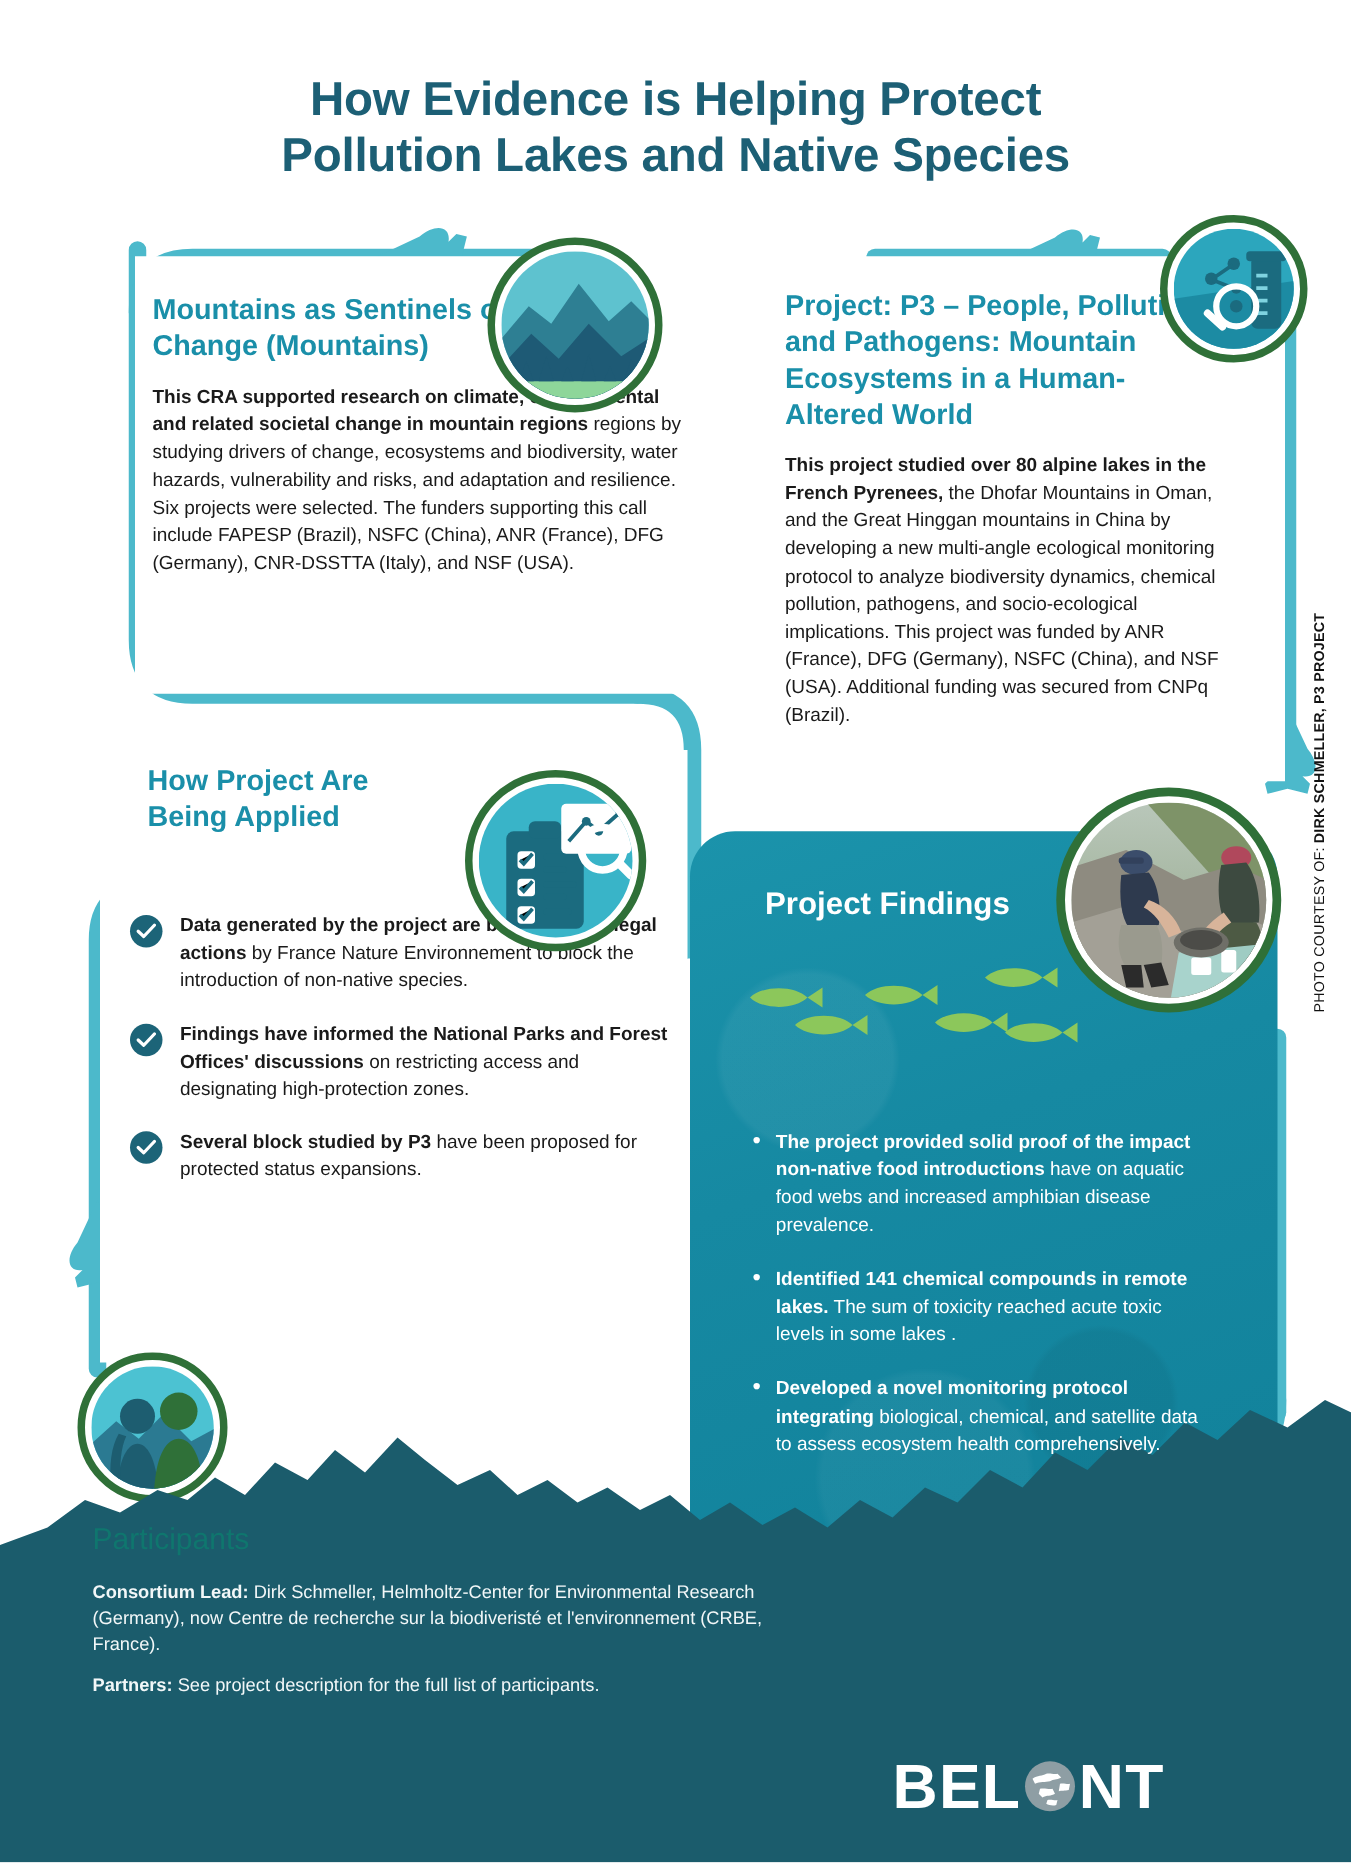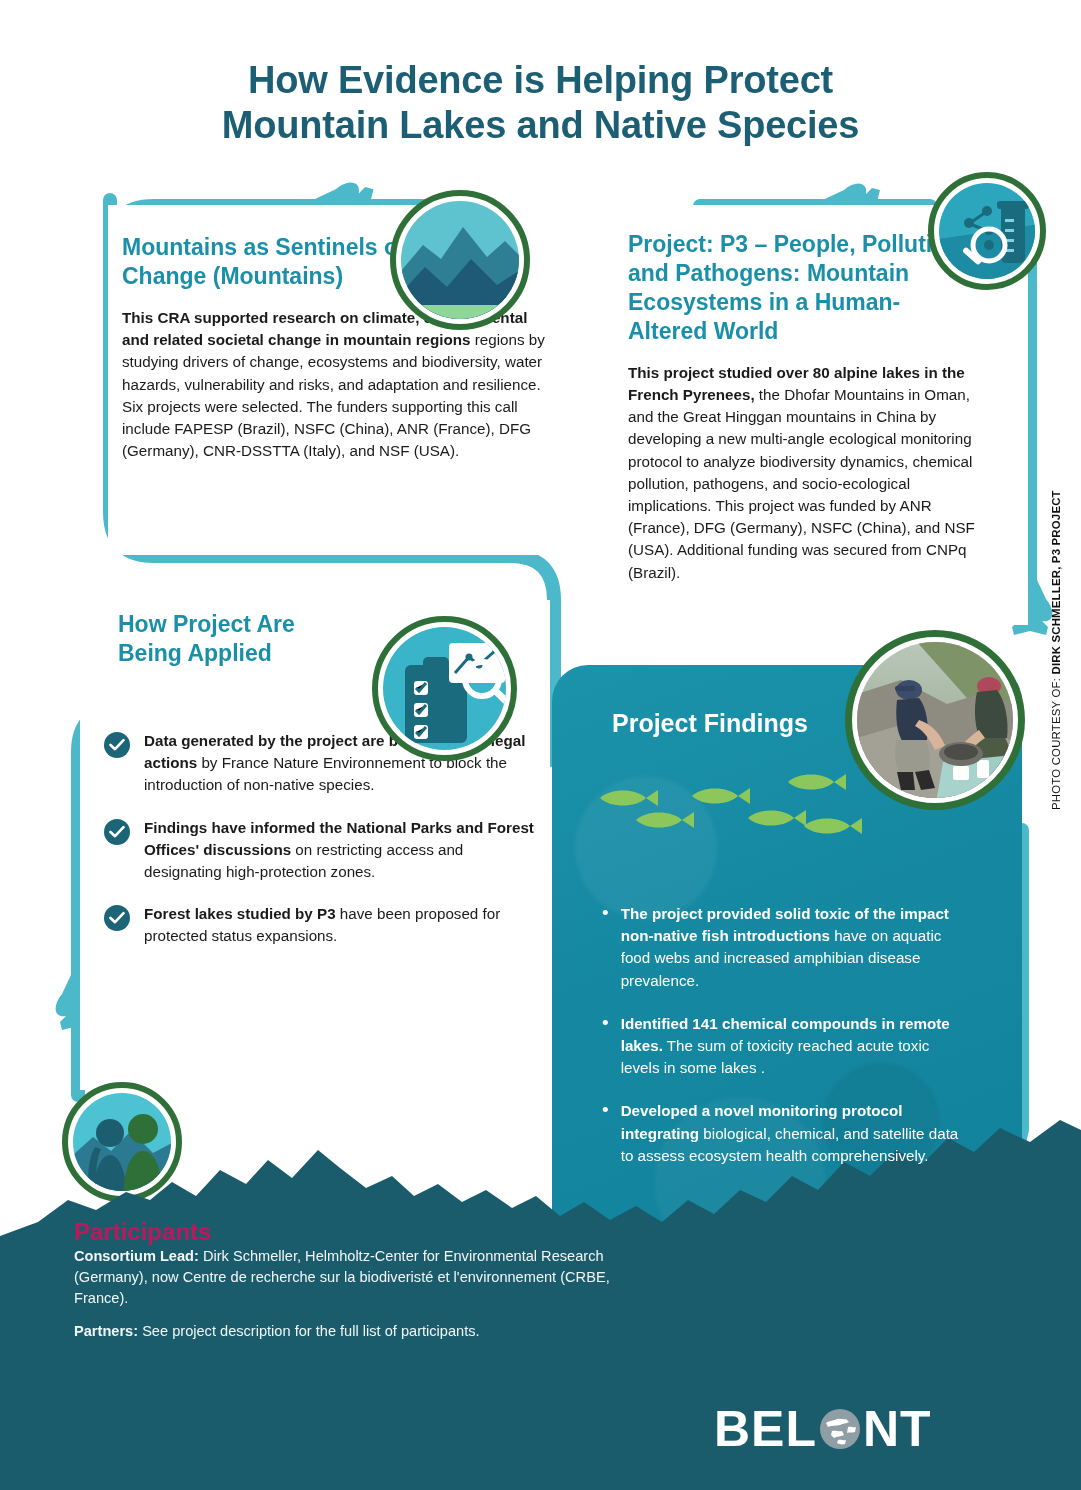--- a/index.html
+++ b/index.html
@@ -119,21 +119,21 @@
   .badge-people   { left: 62px;  top: 1082px; width: 120px; height: 120px; }
   .badge-photo    { left: 845px; top: 630px; width: 180px; height: 180px; border-width: 7px; }
 
   
   .footer-wrap { position: absolute; left: 0; top: 1050px; width: 1081px; height: 440px; }
 
   .participants {
     position: absolute; left: 74px; top: 1218px; width: 560px; z-index: 5;
   }
   .participants h3 {
-    color: #be185d; font-size: 24px; font-weight: bold; 
+    color: #0f766e; font-size: 24px; font-weight: normal; margin-bottom: 18px;
   }
   .participants p {
     color: #f2f7f8; font-size: 14.6px; line-height: 1.45; margin-bottom: 12px;
   }
   .participants p b { font-weight: bold; }
   .url-text { font-size: 12.4px; line-height: 1.4; color: #e8f0f2; }
 
   
   .logo { position: absolute; left: 714px; top: 1400px; z-index: 5; }
   .logo-top { display: flex; align-items: center; }
@@ -159,21 +159,21 @@
   }
   .photo-credit b { font-weight: bold; }
 </style>
 </head>
 <body>
 
 <div class="page">
 
   <div class="title">
     <span>How Evidence is Helping Protect</span>
-    <span class="l2">Mountain Lakes and Native Species</span>
+    <span class="l2">Pollution Lakes and Native Species</span>
   </div>
 
   <svg class="connectors" viewBox="0 0 1081 1490">
     <defs>
       
     </defs>
 
     <path d="M110 200 Q110 245 110 300 L110 512 Q110 556 154 556 L510 556" fill="none" stroke="#4cb9cb" stroke-width="14" stroke-linecap="round" transform="translate(0,0)"></path>
     <path d="M110 250 Q110 206 154 206 L470 206" fill="none" stroke="#4cb9cb" stroke-width="14" stroke-linecap="round"></path>
 
@@ -244,21 +244,21 @@
         </span>
         <span class="check-text"><b>Findings have informed the National Parks and Forest Offices' discussions</b><span> on restricting access and designating high-protection zones.</span></span>
       </div>
 
       <div class="check-item">
         <span class="check-circle">
           <svg width="16" height="14" viewBox="0 0 16 14">
               <path d="M1.5 7 L6 11.2 L14.5 2.2" stroke="#fff" stroke-width="2.6" fill="none" stroke-linecap="round" stroke-linejoin="round"></path>
             </svg>
         </span>
-        <span class="check-text"><b>Forest lakes studied by P3</b><span> have been proposed for protected status expansions.</span></span>
+        <span class="check-text"><b>Several block studied by P3</b><span> have been proposed for protected status expansions.</span></span>
       </div>
 
 
     </div>
   </div>
 
   <div class="findings">
     <h2>Project Findings</h2>
 
     <svg class="fish-school" width="290" height="75" viewBox="0 0 290 75">
@@ -269,21 +269,21 @@
         <path d="M156 48 C166 38 192 38 202 48 C192 58 166 58 156 48 Z M202 48 L214 40 L214 56 Z"></path>
         <path d="M156 22 C166 12 192 12 202 22 C192 32 166 32 156 22 Z" opacity="0"></path>
         <path d="M196 12 C206 2 232 2 242 12 C232 22 206 22 196 12 Z M242 12 L254 4 L254 20 Z"></path>
         <path d="M212 56 C222 46 248 46 258 56 C248 66 222 66 212 56 Z M258 56 L270 48 L270 64 Z"></path>
       </g>
     </svg>
 
     <div class="find-list">
       <div class="find-item">
         <span class="find-dot">•</span>
-        <span class="find-text"><b>The project provided solid toxic of the impact non-native fish introductions</b><span> have on aquatic food webs and increased amphibian disease prevalence.</span></span>
+        <span class="find-text"><b>The project provided solid proof of the impact non-native food introductions</b><span> have on aquatic food webs and increased amphibian disease prevalence.</span></span>
       </div>
       <div class="find-item">
         <span class="find-dot">•</span>
         <span class="find-text"><b>Identified 141 chemical compounds in remote lakes.</b><span> The sum of toxicity reached acute toxic levels in some lakes .</span></span>
       </div>
       <div class="find-item">
         <span class="find-dot">•</span>
         <span class="find-text"><b>Developed a novel monitoring protocol integrating</b><span> biological, chemical, and satellite data to assess ecosystem health comprehensively.</span></span>
       </div>
     </div>

